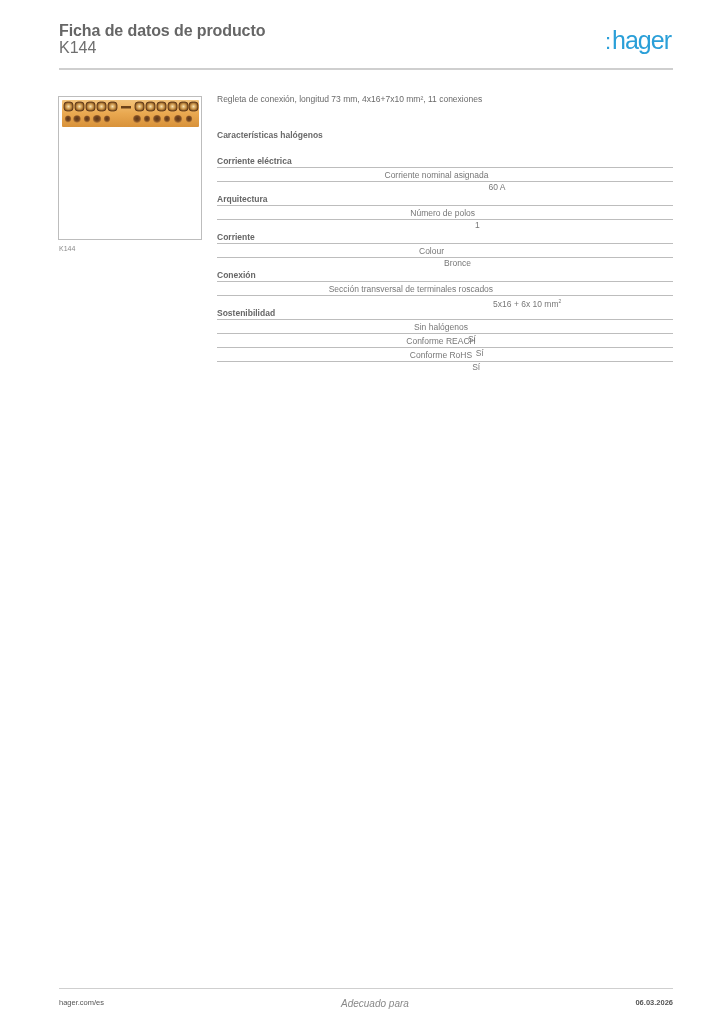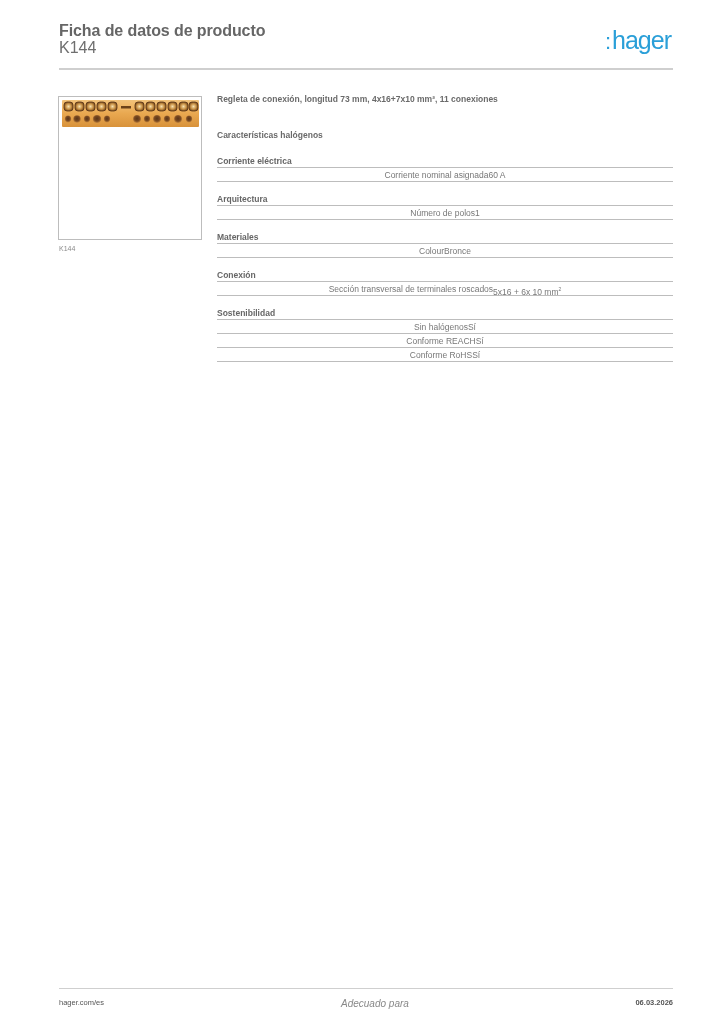--- a/index.html
+++ b/index.html
@@ -11,27 +11,27 @@
   .doc-subtitle { position: absolute; left: 0; top: 19px; font-size: 16px; color: #6f6f6f; }
   .logo { position: absolute; right: 2px; top: 8px; font-size: 25px; font-weight: normal; color: #2a9fd8; letter-spacing: -1px; line-height: 1; }
   .logo .colon { font-size: 22px; letter-spacing: 0; margin-right: 1px; }
   .header-rule { position: absolute; left: 59px; top: 68px; width: 614px; height: 2px; background: #cfcfcf; }
 
   .product-image-frame { position: absolute; left: 58px; top: 96px; width: 144px; height: 144px; border: 1px solid #bdbdbd; background: #fff; }
   .terminal-bar { position: absolute; left: 3px; top: 3px; width: 137px; height: 27px; }
   .product-caption { position: absolute; left: 59px; top: 245px; font-size: 7px; color: #8a8a8a; }
 
   .content { position: absolute; left: 217px; top: 94px; width: 456px; }
-  .product-desc { font-size: 8.5px; font-weight: bold; color: #6a6a6a; height: 14px; }
+  .product-desc { font-size: 8.5px; font-weight: normal; color: #6a6a6a; height: 14px; }
   .section-heading-main { font-size: 8.5px; font-weight: bold; color: #6a6a6a; margin-top: 22px; height: 14px; }
 
   .group { margin-top: 10px; }
   .group-title { font-size: 8.5px; font-weight: bold; color: #666; height: 14px; line-height: 14px; border-bottom: 1px solid #bdbdbd; }
   .row { display: flex; justify-content: center; font-size: 8.5px; color: #777; height: 14px; line-height: 14px; border-bottom: 1px solid #bdbdbd; }
-  .row .v { text-align: right; }
+  .row .v { text-align: right; margin-top: 12px; }
   .row .v sup { font-size: 5px; vertical-align: 4px; }
 
   .footer-rule { position: absolute; left: 59px; top: 988px; width: 614px; height: 1px; background: #cfcfcf; }
   .footer-left { position: absolute; left: 59px; top: 998px; font-size: 7.5px; font-weight: normal; color: #555; }
   .footer-center { position: absolute; left: 341px; top: 998px; font-size: 10px; color: #888; font-style: italic; }
   .footer-right { position: absolute; right: 51px; top: 998px; font-size: 7.5px; font-weight: bold; color: #555; }
 </style>
 </head>
 <body>
 
@@ -109,21 +109,21 @@
 
   <div class="group">
     <div class="group-title">Arquitectura</div>
     <div class="row">
       <span>Número de polos</span>
       <span class="v">1</span>
     </div>
   </div>
 
   <div class="group">
-    <div class="group-title">Materiales</div>
+    <div class="group-title">Corriente</div>
     <div class="row">
       <span>Colour</span>
       <span class="v">Bronce</span>
     </div>
   </div>
 
   <div class="group">
     <div class="group-title">Conexión</div>
     <div class="row">
       <span>Sección transversal de terminales roscados</span>

